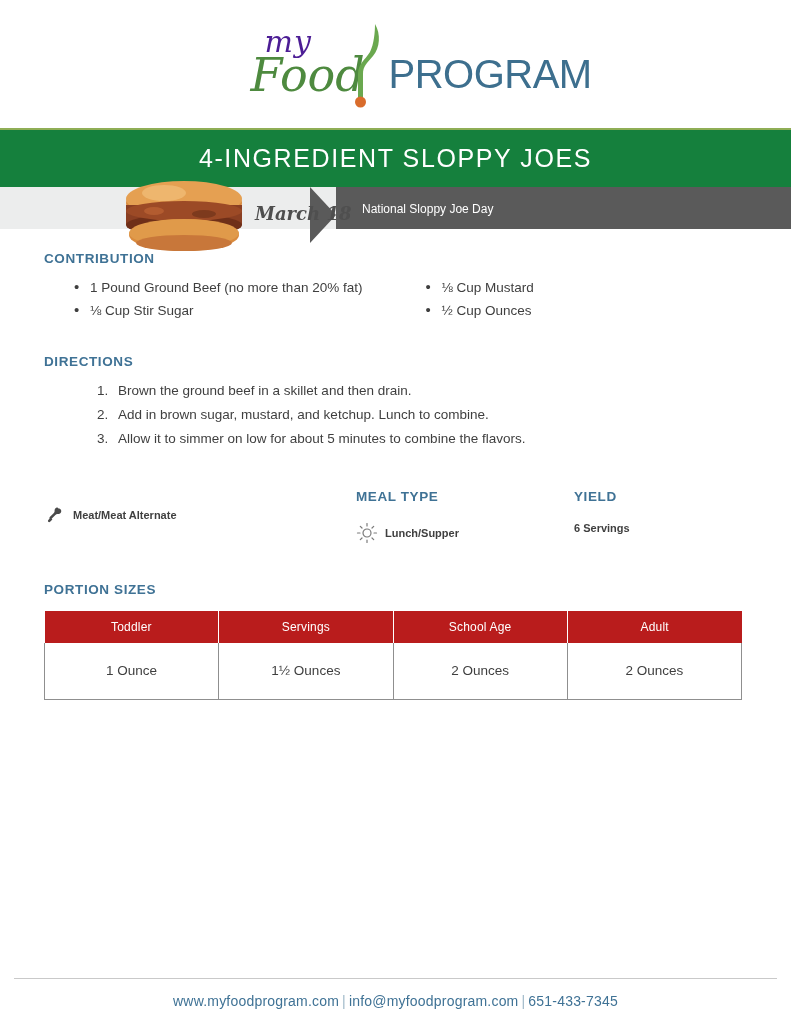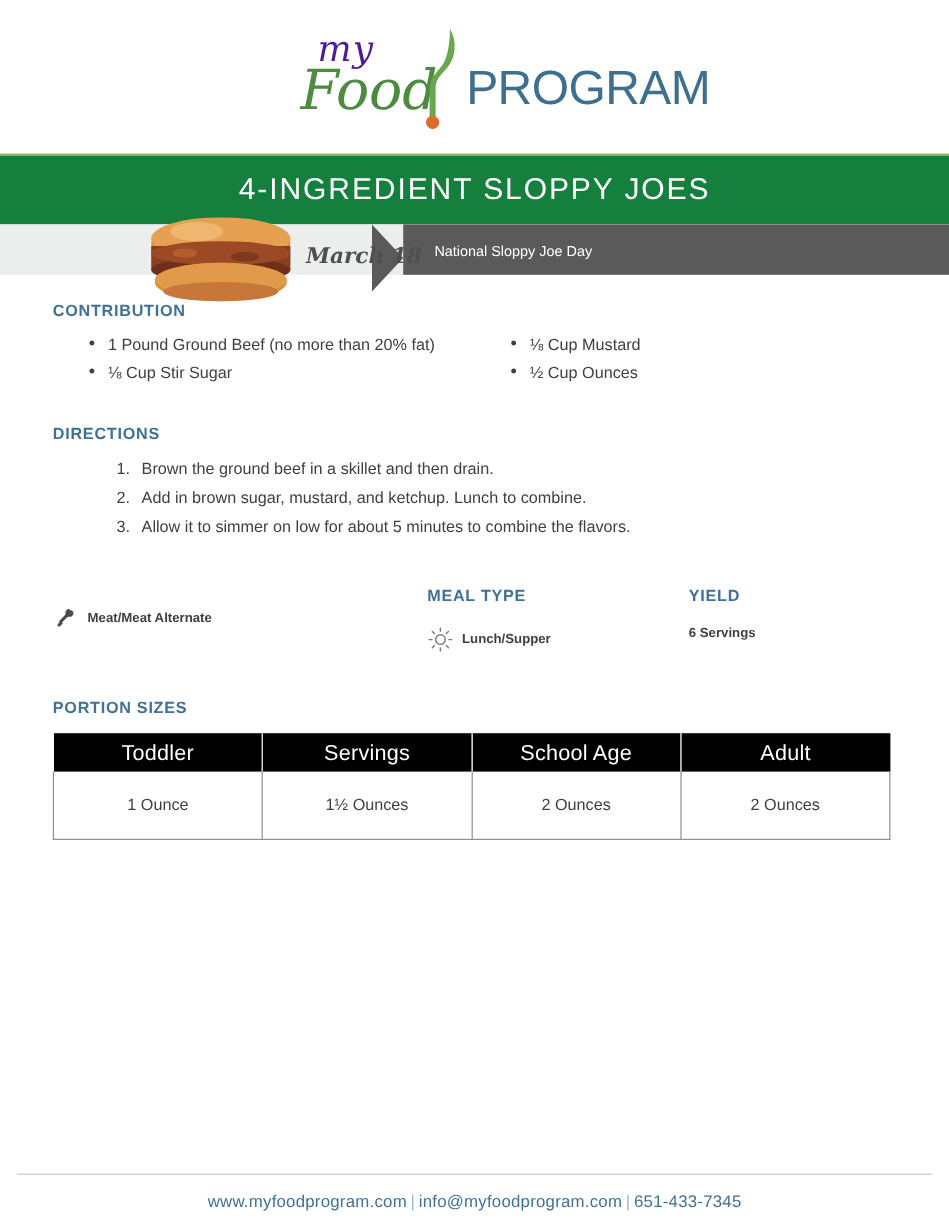--- a/index.html
+++ b/index.html
@@ -214,24 +214,24 @@
 
   
   .portion-head { margin-top: 38px; }
   table.portions {
     margin-top: 14px;
     border-collapse: collapse;
     width: 698px;
     table-layout: fixed;
   }
   table.portions th {
-    background: #000000;
+    background: #b91c1c;
     color: #ffffff;
     font-weight: normal;
-    font-size: 18px;
+    font-size: 12px;
     height: 32px;
     border-right: 1px solid #ffffff;
     letter-spacing: 0.2px;
   }
   table.portions th:last-child { border-right: none; }
   table.portions td {
     height: 56px;
     text-align: center;
     font-size: 13.5px;
     color: #3f3f3f;

